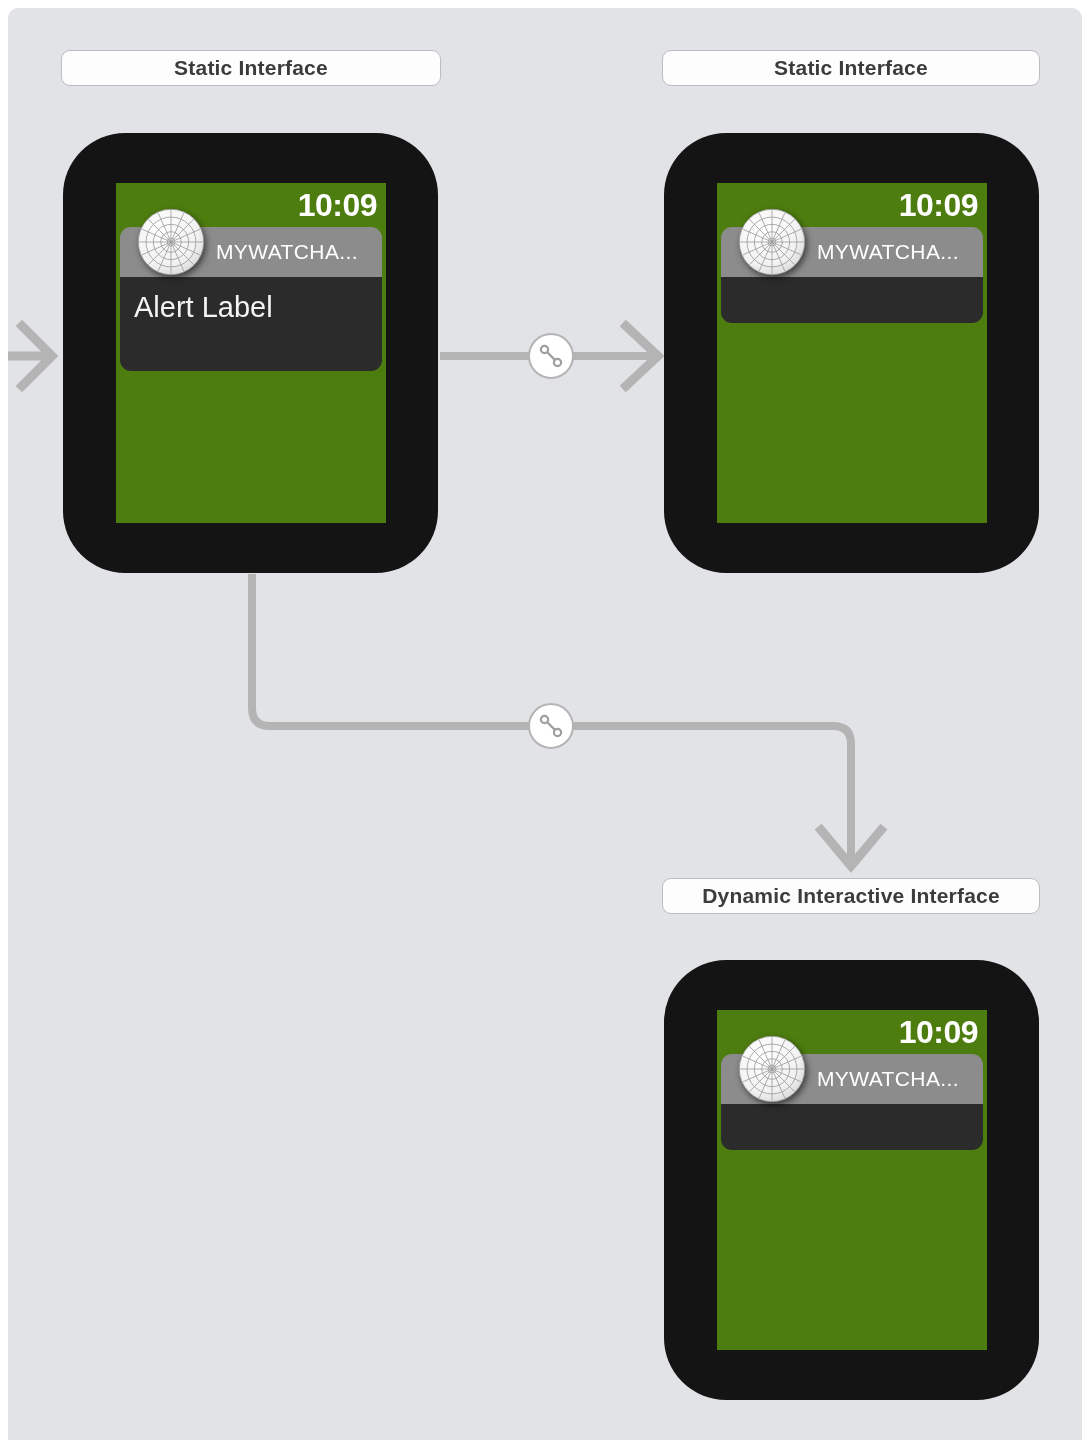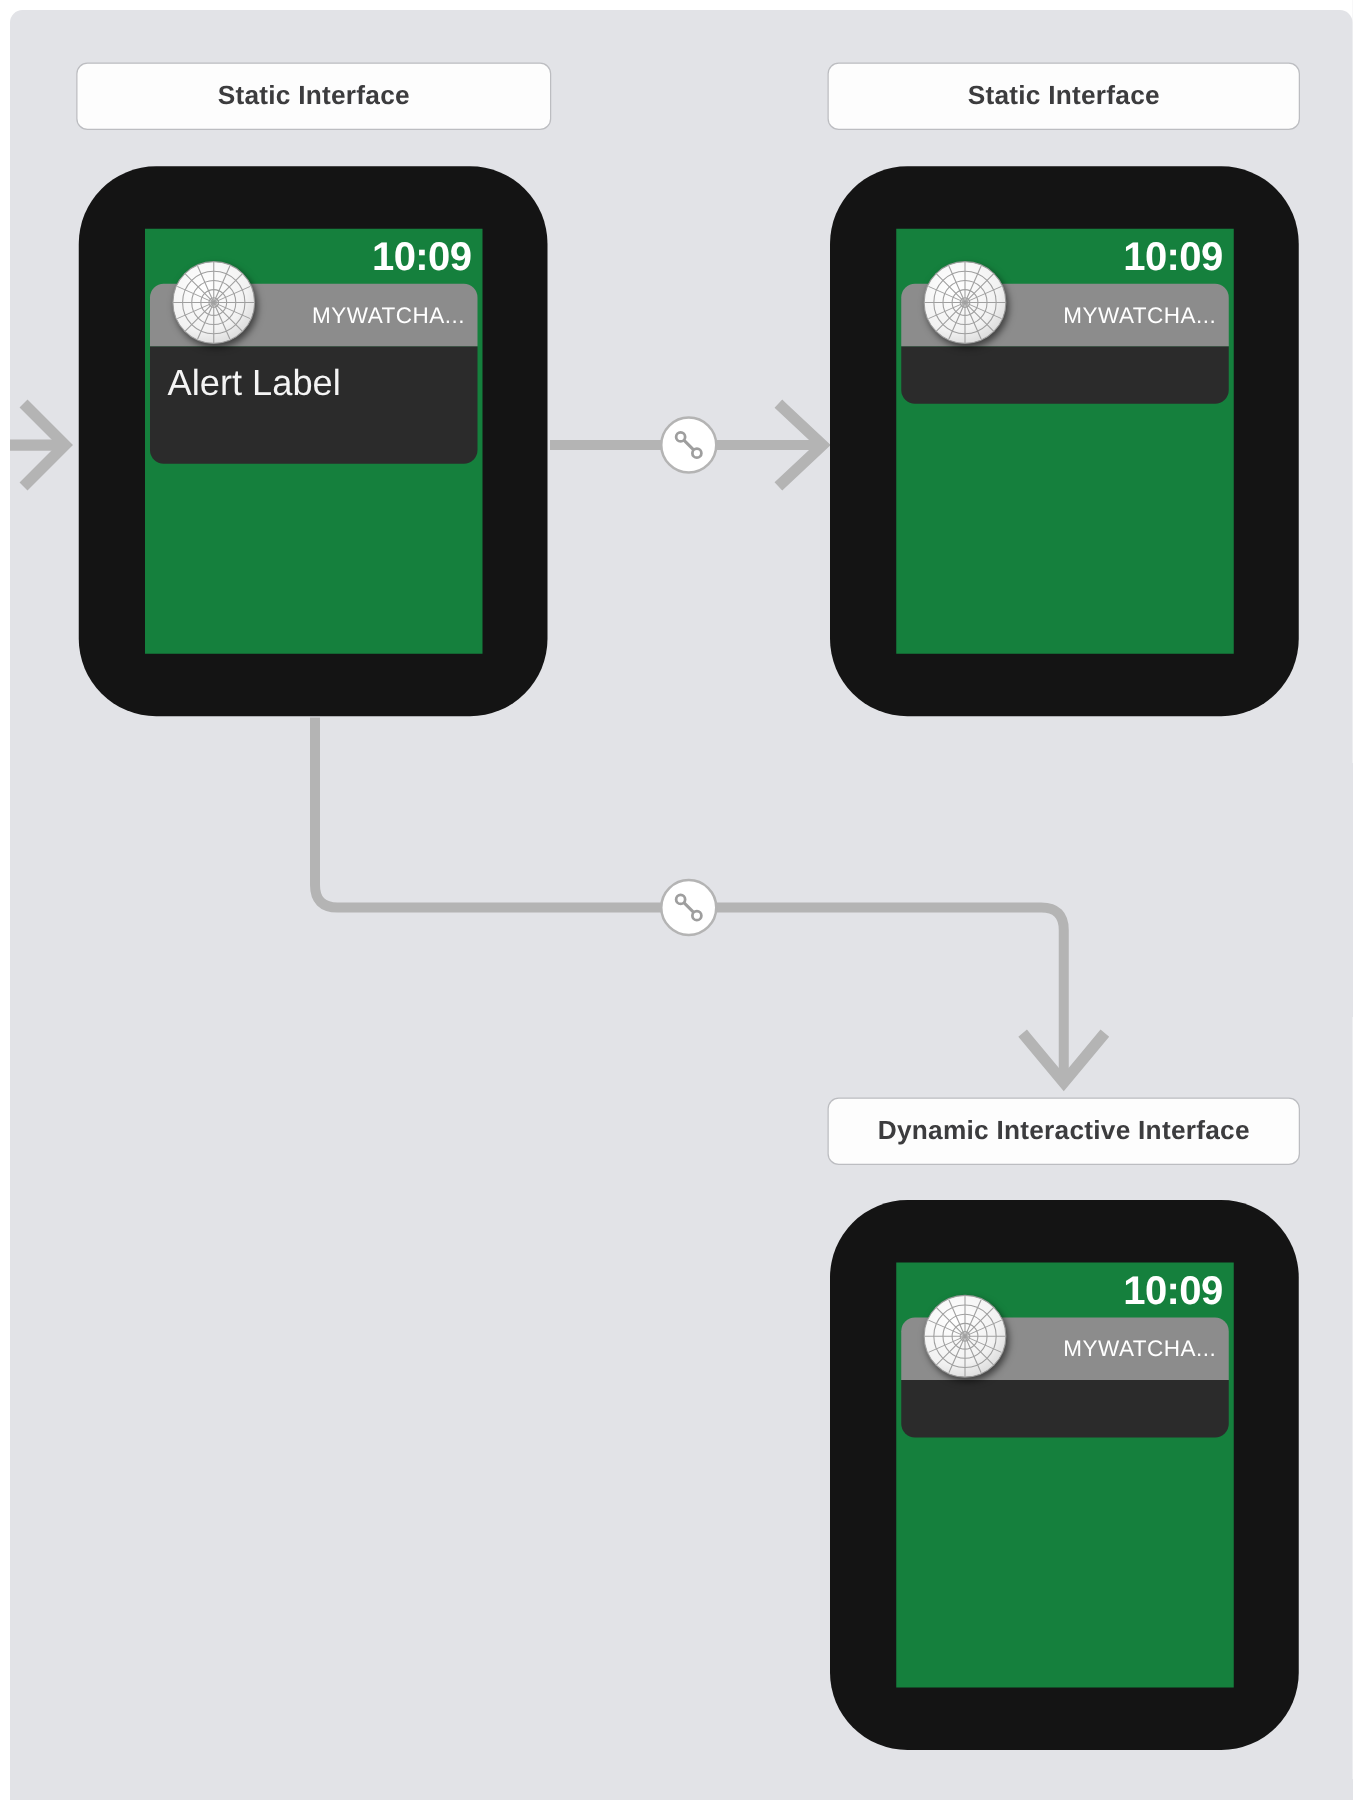--- a/index.html
+++ b/index.html
@@ -21,21 +21,21 @@
   
   #wires {
     position:absolute; left:0; top:0;
     width:1082px; height:1440px;
     overflow:visible;
     pointer-events:none;
   }
   
   .scene-title {
     position:absolute;
-    height:54px;
+    height:36px;
     background:#fdfdfd;
     border:1.5px solid #bcbdc1;
     border-radius:9px;
     display:flex;
     align-items:center;
     justify-content:center;
     color:#3c3c3e;
     font-size:21px;
     font-weight:bold;
     letter-spacing:.2px;
@@ -43,43 +43,43 @@
     white-space:nowrap;
   }
   
   .watch {
     position:absolute;
     background:#141414;
     border-radius:62px;
   }
   .watch-screen {
     position:absolute;
-    background:#15803d;
+    background:#4d7c0f;
     overflow:hidden;
   }
   
   .notif {
     position:absolute;
     left:4px; right:4px;
     top:44px;
   }
   .notif-header {
     position:relative;
     height:50px;
     background:#8c8c8c;
     border-radius:11px 11px 0 0;
     display:flex;
     align-items:center;
     justify-content:flex-end;
   }
   .notif-app-name {
     color:#ffffff;
-    font-size:18px;
+    font-size:21px;
     letter-spacing:.4px;
-    padding-right:10px;
+    padding-right:24px;
     white-space:nowrap;
   }
   .notif-body {
     background:#2b2b2b;
     border-radius:0 0 11px 11px;
   }
   .notif-body.tall { height:94px; }
   .notif-body.short { height:46px; }
   .alert-label {
     color:#f4f4f4;

